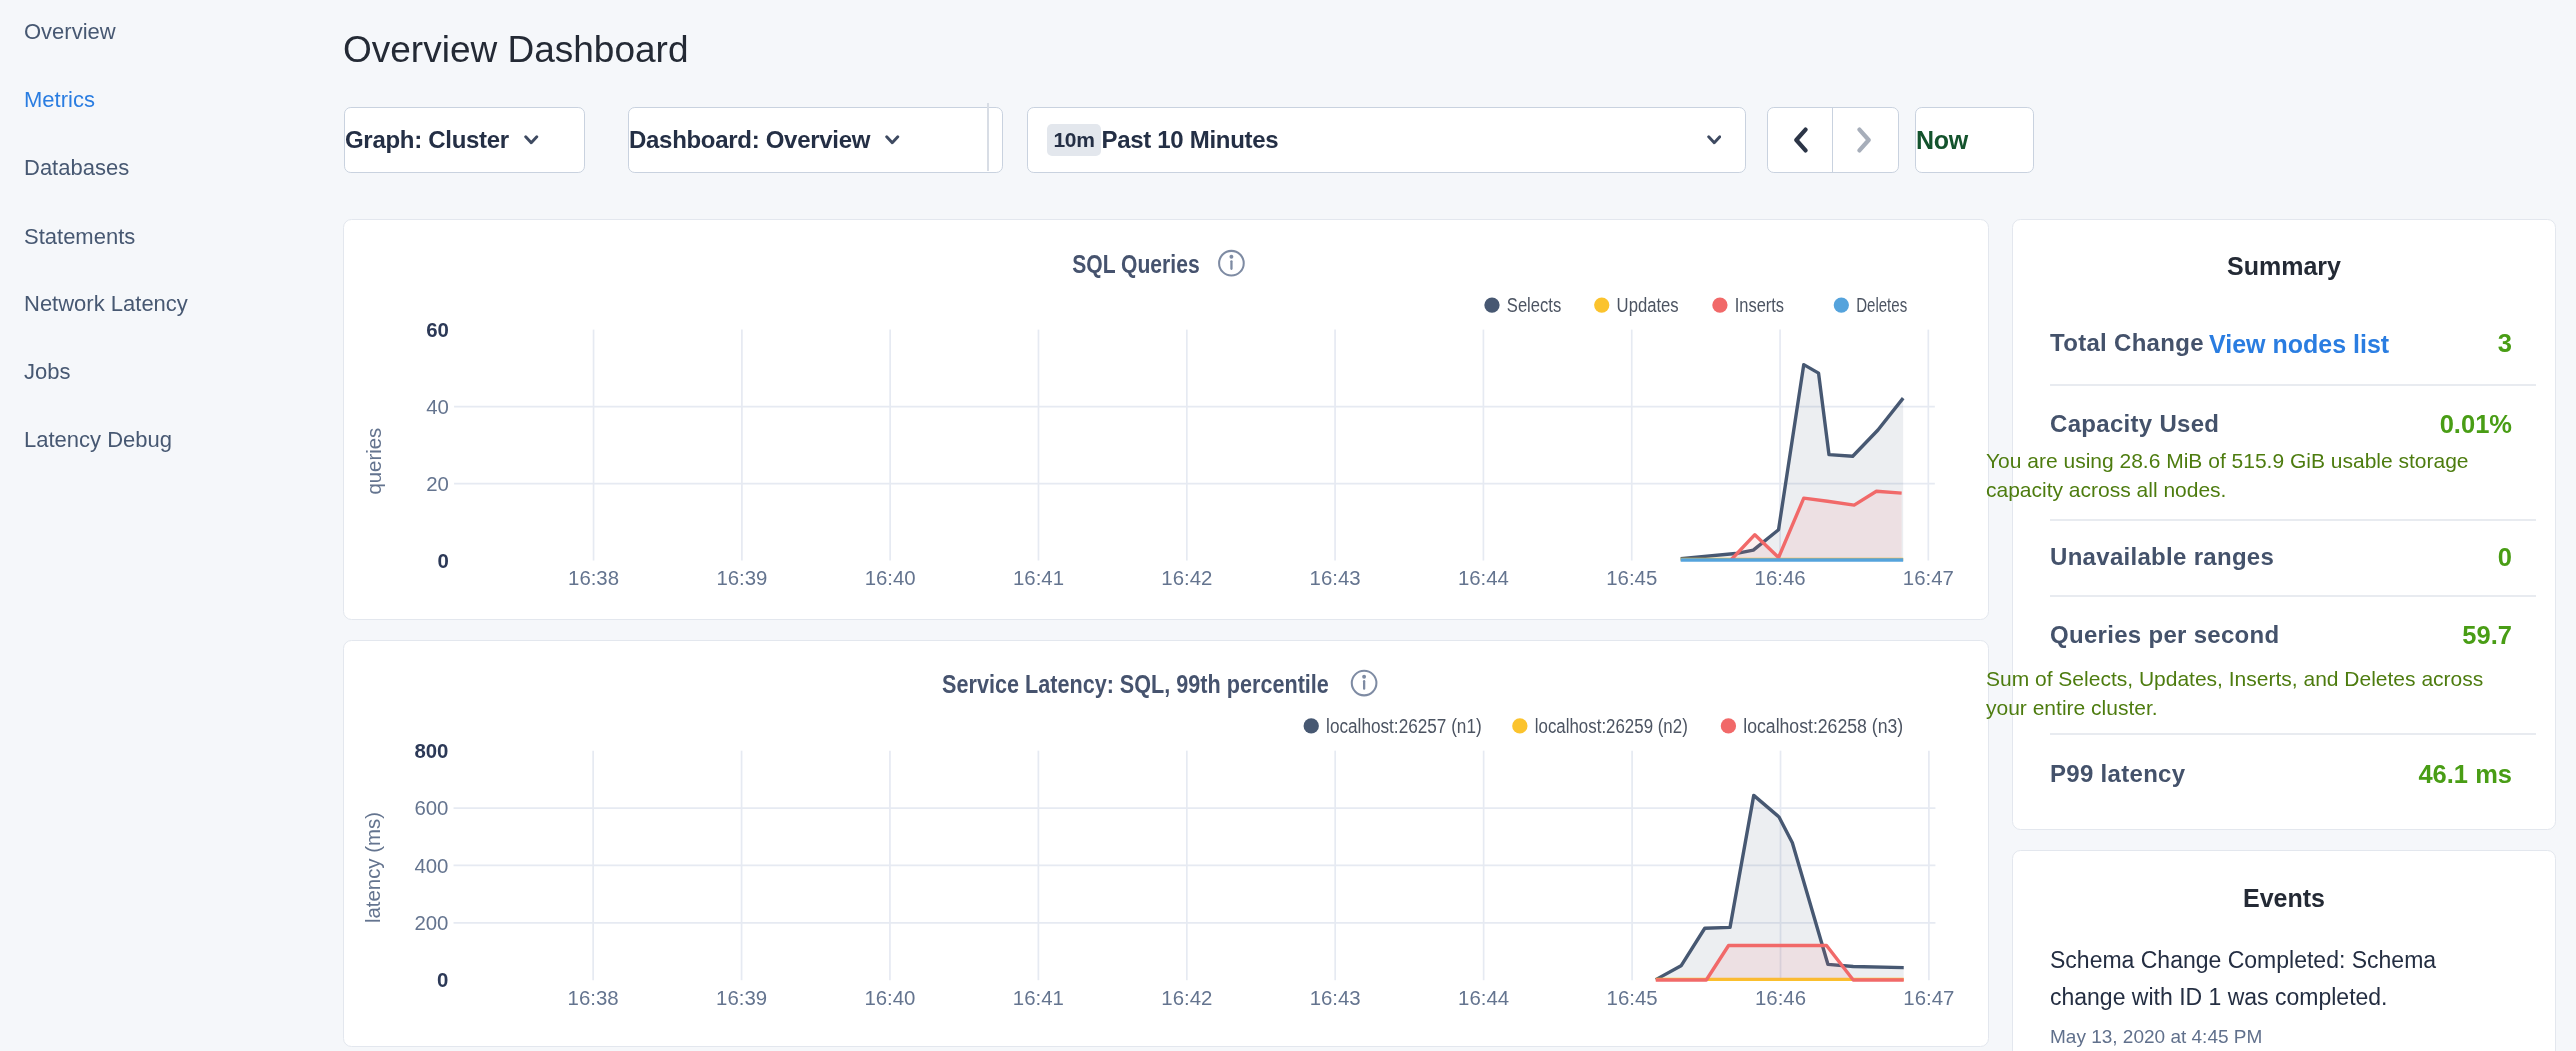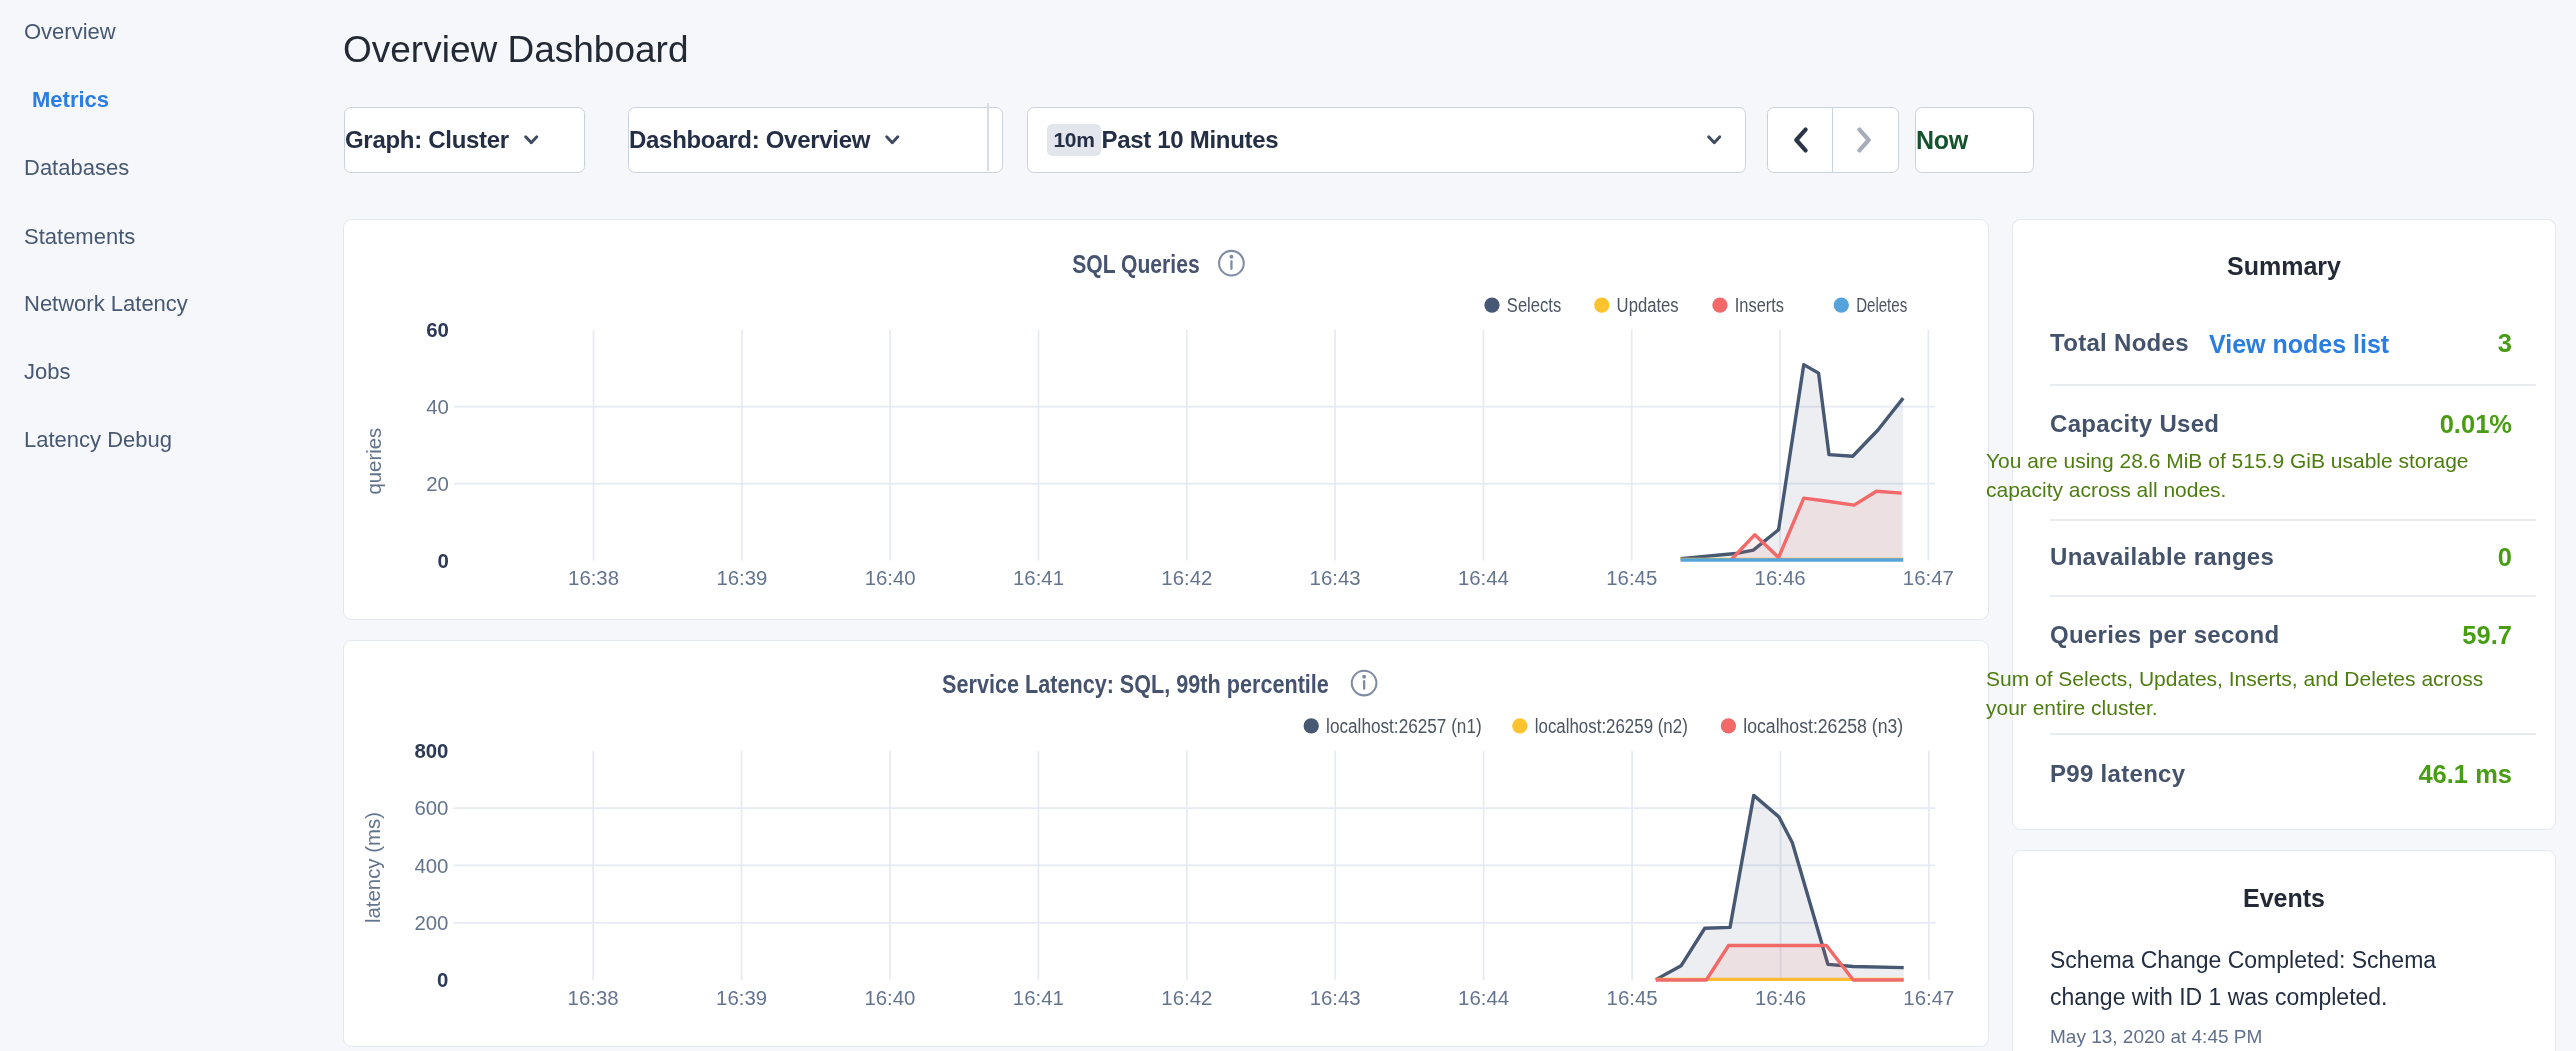--- a/index.html
+++ b/index.html
@@ -1,20 +1,20 @@
 <!DOCTYPE html>
 <html style="font-size:13.6px"><head>
 <meta charset="utf-8">
 <style>
   * { margin:0; padding:0; box-sizing:border-box; }
   html,body { width:2576px; height:1051px; background:#f5f7fa; font-family:"Liberation Sans", sans-serif; overflow:hidden; }
   .abs { position:absolute; }
   .card { position:absolute; background:#fff; border:1.7px solid #e3e7ee; border-radius:8.5px; }
   .nav { position:absolute; left:24px; font-size:22px; color:#475872; }
-  .navact { color:#2a7de1; font-weight:bold;margin-left:8px; }
+  .navact { color:#2a7de1; font-weight:normal; }
   .ctl { position:absolute; top:107px; height:66px; background:#fff; border:1.7px solid #c9d2df; border-radius:6.8px; display:flex; align-items:center; justify-content:flex-start; font-size:24px; font-weight:bold; color:#242f45; letter-spacing:-0.3px; }
   .chev { width:14.5px; height:9.4px; margin-left:15.3px; }
   .sumlabel { position:absolute; left:2050px; font-size:24px; font-weight:bold; color:#44526b; letter-spacing:0.3px; }
   .sumval { position:absolute; right:64px; font-size:25.5px; font-weight:bold; color:#499d15; }
   .sumdesc { position:absolute; left:1986px; width:506px; font-size:21px; line-height:29px; color:#4d7c0f; }
   .divider { position:absolute; left:2050px; width:486px; height:1.7px; background:#e8ebf0; }
 </style>
 </head>
 <body>
 
@@ -153,21 +153,21 @@
 <polygon points="1544.1,399.1 1573.8,382.9 1601.7,338.7 1631.4,337.7 1659.3,182.4 1689,207.8 1704.7,238.1 1746.6,381.2 1776.3,383.6 1835.7,385 1835.7,399.8 1544.1,399.8" fill="#475872" fill-opacity="0.1"></polygon>
 <polyline points="1544.1,399.1 1573.8,382.9 1601.7,338.7 1631.4,337.7 1659.3,182.4 1689,207.8 1704.7,238.1 1746.6,381.2 1776.3,383.6 1835.7,385" fill="none" stroke="#475872" stroke-width="4" stroke-linejoin="round"></polyline>
 <polyline points="1544.1,398.8 1835.7,398.8" fill="none" stroke="#fbc32d" stroke-width="4" stroke-linejoin="round"></polyline>
 <polygon points="1544.1,399.5 1603.5,399.5 1629.7,359 1744.9,359 1776.3,399.5 1835.7,399.5 1835.7,399.8 1544.1,399.8" fill="#f16969" fill-opacity="0.1"></polygon>
 <polyline points="1544.1,399.5 1603.5,399.5 1629.7,359 1744.9,359 1776.3,399.5 1835.7,399.5" fill="none" stroke="#f16969" stroke-width="4" stroke-linejoin="round"></polyline>
   </svg>
 
 <div class="card" style="left:2012px; top:219px; width:544px; height:611px;"></div>
 <div class="abs" style="left:2012px; top:252px; width:544px; text-align:center; font-size:25px; font-weight:bold; color:#242a35;">Summary</div>
 
-<div class="sumlabel" style="top:329px;">Total Nodes</div>
+<div class="sumlabel" style="top:329px;">Total Change</div>
 <div class="abs" style="left:2209px; top:330px; font-size:25px; font-weight:bold; color:#2a7de1;">View nodes list</div>
 <div class="sumval" style="top:329px;">3</div>
 <div class="divider" style="top:384px;"></div>
 
 <div class="sumlabel" style="top:410px;">Capacity Used</div>
 <div class="sumval" style="top:410px;">0.01%</div>
 <div class="sumdesc" style="top:446px;">You are using 28.6 MiB of 515.9 GiB usable storage capacity across all nodes.</div>
 <div class="divider" style="top:519px;"></div>
 
 <div class="sumlabel" style="top:543px;">Unavailable ranges</div>

